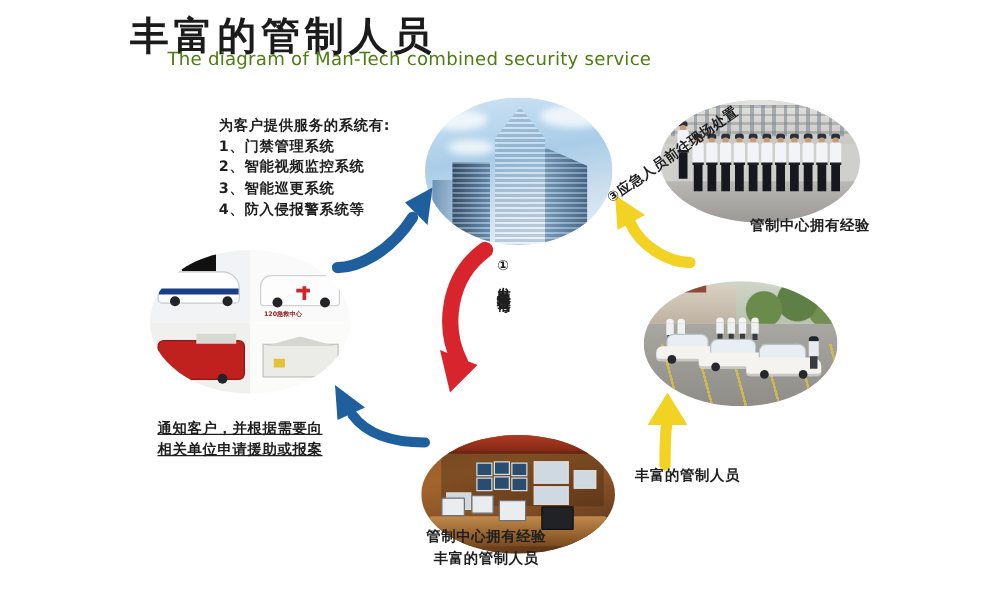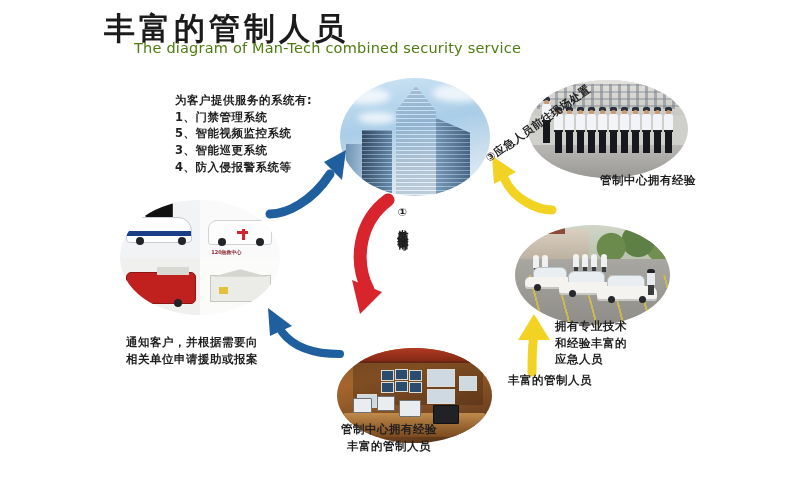--- a/index.html
+++ b/index.html
@@ -145,21 +145,21 @@
 </head>
 <body>
 
 <div id="stage">
 
   <div class="title-cn">丰富的管制人员</div>
   <div class="title-en">The diagram of Man-Tech combined security service</div>
 
   <div class="txt" id="systems-text" style="left:175px;top:92px;">为客户提供服务的系统有:
 1、门禁管理系统
-5、智能视频监控系统
+2、智能视频监控系统
 3、智能巡更系统
 4、防入侵报警系统等</div>
 
   <div class="oval" id="photo-building">
     <div class="inner">
       <div class="sky"></div>
       <div class="cloud" style="left:4px;top:10px;width:46px;height:16px;"></div>
       <div class="cloud" style="left:92px;top:6px;width:54px;height:18px;"></div>
       <div class="cloud" style="left:18px;top:34px;width:38px;height:12px;"></div>
       <div class="tower" id="t-far"></div>
@@ -401,29 +401,26 @@
     <polygon points="4,8 6,36 28,24" fill="#f2d324"></polygon>
   </svg>
   <div class="rot" style="left:487px;top:152px;transform:rotate(-35deg);">③应急人员前往现场处置</div>
 
   <div class="txt" style="left:600px;top:172px;">管制中心拥有经验</div>
 
   <svg class="arrow-svg" style="left:512px;top:312px;" width="46" height="64">
     <path d="M20,60 C20,46 20,34 22,22" stroke="#f2d324" stroke-width="9" fill="none" stroke-linecap="round"></path>
     <polygon points="22,2 6,28 38,28" fill="#f2d324"></polygon>
   </svg>
-  <div class="txt" style="left:555px;top:318px;">拥有专业技术
-和经验丰富的
-应急人员</div>
   <div class="txt" style="left:508px;top:372px;">丰富的管制人员</div>
 
   <svg class="arrow-svg" style="left:252px;top:298px;" width="92" height="62">
     <path d="M88,56 C64,56 42,50 30,34" stroke="#1f5f9e" stroke-width="8" fill="none" stroke-linecap="round"></path>
     <polygon points="16,10 18,38 40,28" fill="#1f5f9e"></polygon>
   </svg>
 
-  <div class="txt" style="left:126px;top:334px;">通知客户，并根据需要向
+  <div class="txt" style="left:126px;top:334px;text-decoration:underline;">通知客户，并根据需要向
 相关单位申请援助或报案</div>
 
   <div class="txt lbl-center" style="left:341px;top:421px;">管制中心拥有经验
 丰富的管制人员</div>
 
 </div>
 
 </body></html>

